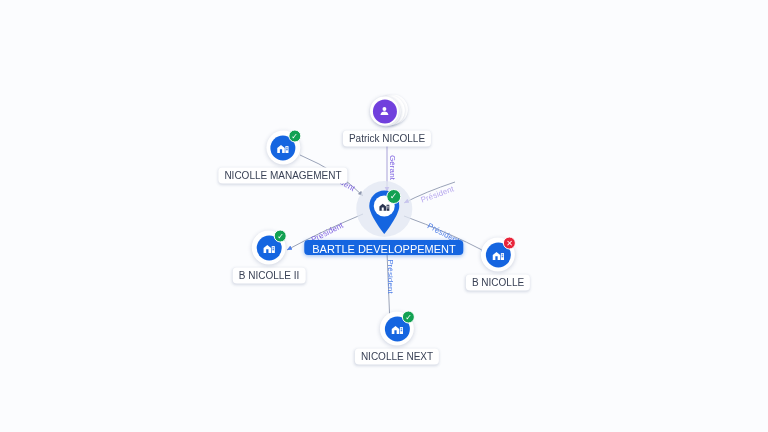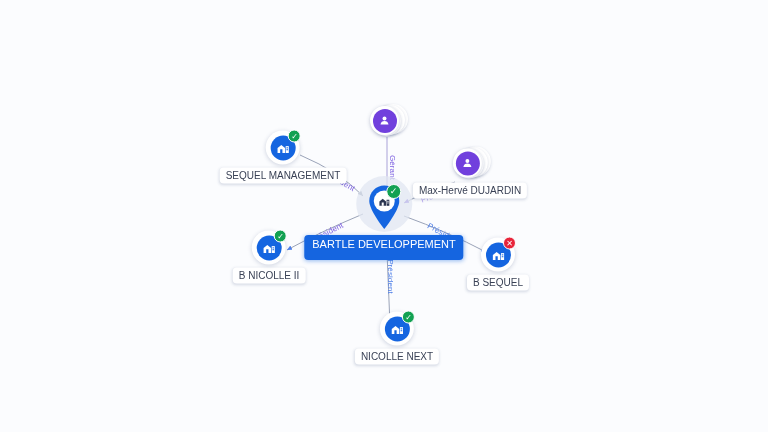--- a/index.html
+++ b/index.html
@@ -98,21 +98,21 @@
     background: #ffffff;
     color: #3a4256;
     font-size: 10px;
     white-space: nowrap;
     box-shadow: 0 1px 3px rgba(40,60,110,.18);
   }
   .node.selected .node-label {
     background: #1565e0;
     color: #ffffff;
     font-size: 11px;
-    padding: 3px 8px 10px;
+    padding: 3px 8px 0;
     font-weight: 400;
     box-shadow: 0 1px 4px rgba(21,101,224,.45);
   }
 
   
   .pin-wrap {
     position: relative;
     width: 44px; height: 48px;
     display: flex; justify-content: center;
   }
@@ -200,70 +200,55 @@
         <svg width="15" height="15" viewBox="0 0 24 24" aria-hidden="true">
           <path d="M3 20 L3 12 L9 7 L15 12 L15 20 Z" fill="#ffffff"></path>
           <rect x="16" y="9" width="5" height="11" fill="#ffffff"></rect>
           <rect x="17.2" y="11" width="2.6" height="1.6" fill="#1565e0"></rect>
           <rect x="17.2" y="14" width="2.6" height="1.6" fill="#1565e0"></rect>
           <rect x="7.2" y="14" width="3.6" height="6" fill="#1565e0"></rect>
         </svg>
       </div>
       <div class="badge ok">✓</div>
     </div>
-    <div class="node-label">SEQUEL MANAGEMENT</div>
+    <div class="node-label">NICOLLE MANAGEMENT</div>
   </div>
 
   <div class="node" style="left:387px; top:120px;">
     <div class="person-ico">
       <div class="card c3"></div>
       <div class="card c2"></div>
       <div class="card c1"></div>
       <div class="front">
         <div class="disc">
           <svg width="13" height="13" viewBox="0 0 24 24" aria-hidden="true">
             <circle cx="12" cy="8.2" r="3.6" fill="#ffffff"></circle>
             <path d="M4.6 19.5 C5.2 14.9 8.3 13 12 13 C15.7 13 18.8 14.9 19.4 19.5 Z" fill="#ffffff"></path>
           </svg>
         </div>
       </div>
     </div>
-  </div>
-
-  <div class="node" style="left:470px; top:172px;">
-    <div class="person-ico">
-      <div class="card c3"></div>
-      <div class="card c2"></div>
-      <div class="card c1"></div>
-      <div class="front">
-        <div class="disc">
-          <svg width="13" height="13" viewBox="0 0 24 24" aria-hidden="true">
-            <circle cx="12" cy="8.2" r="3.6" fill="#ffffff"></circle>
-            <path d="M4.6 19.5 C5.2 14.9 8.3 13 12 13 C15.7 13 18.8 14.9 19.4 19.5 Z" fill="#ffffff"></path>
-          </svg>
-        </div>
-      </div>
-    </div>
-    <div class="node-label">Max-Hervé DUJARDIN</div>
-  </div>
+    <div class="node-label">Patrick NICOLLE</div>
+  </div>
+
 
   <div class="node" style="left:498px; top:264px;">
     <div class="company-ico">
       <div class="disc">
         <svg width="15" height="15" viewBox="0 0 24 24" aria-hidden="true">
           <path d="M3 20 L3 12 L9 7 L15 12 L15 20 Z" fill="#ffffff"></path>
           <rect x="16" y="9" width="5" height="11" fill="#ffffff"></rect>
           <rect x="17.2" y="11" width="2.6" height="1.6" fill="#1565e0"></rect>
           <rect x="17.2" y="14" width="2.6" height="1.6" fill="#1565e0"></rect>
           <rect x="7.2" y="14" width="3.6" height="6" fill="#1565e0"></rect>
         </svg>
       </div>
       <div class="badge bad">✕</div>
     </div>
-    <div class="node-label">B SEQUEL</div>
+    <div class="node-label">B NICOLLE</div>
   </div>
 
   <div class="node" style="left:397px; top:338px;">
     <div class="company-ico">
       <div class="disc">
         <svg width="15" height="15" viewBox="0 0 24 24" aria-hidden="true">
           <path d="M3 20 L3 12 L9 7 L15 12 L15 20 Z" fill="#ffffff"></path>
           <rect x="16" y="9" width="5" height="11" fill="#ffffff"></rect>
           <rect x="17.2" y="11" width="2.6" height="1.6" fill="#1565e0"></rect>
           <rect x="17.2" y="14" width="2.6" height="1.6" fill="#1565e0"></rect>

